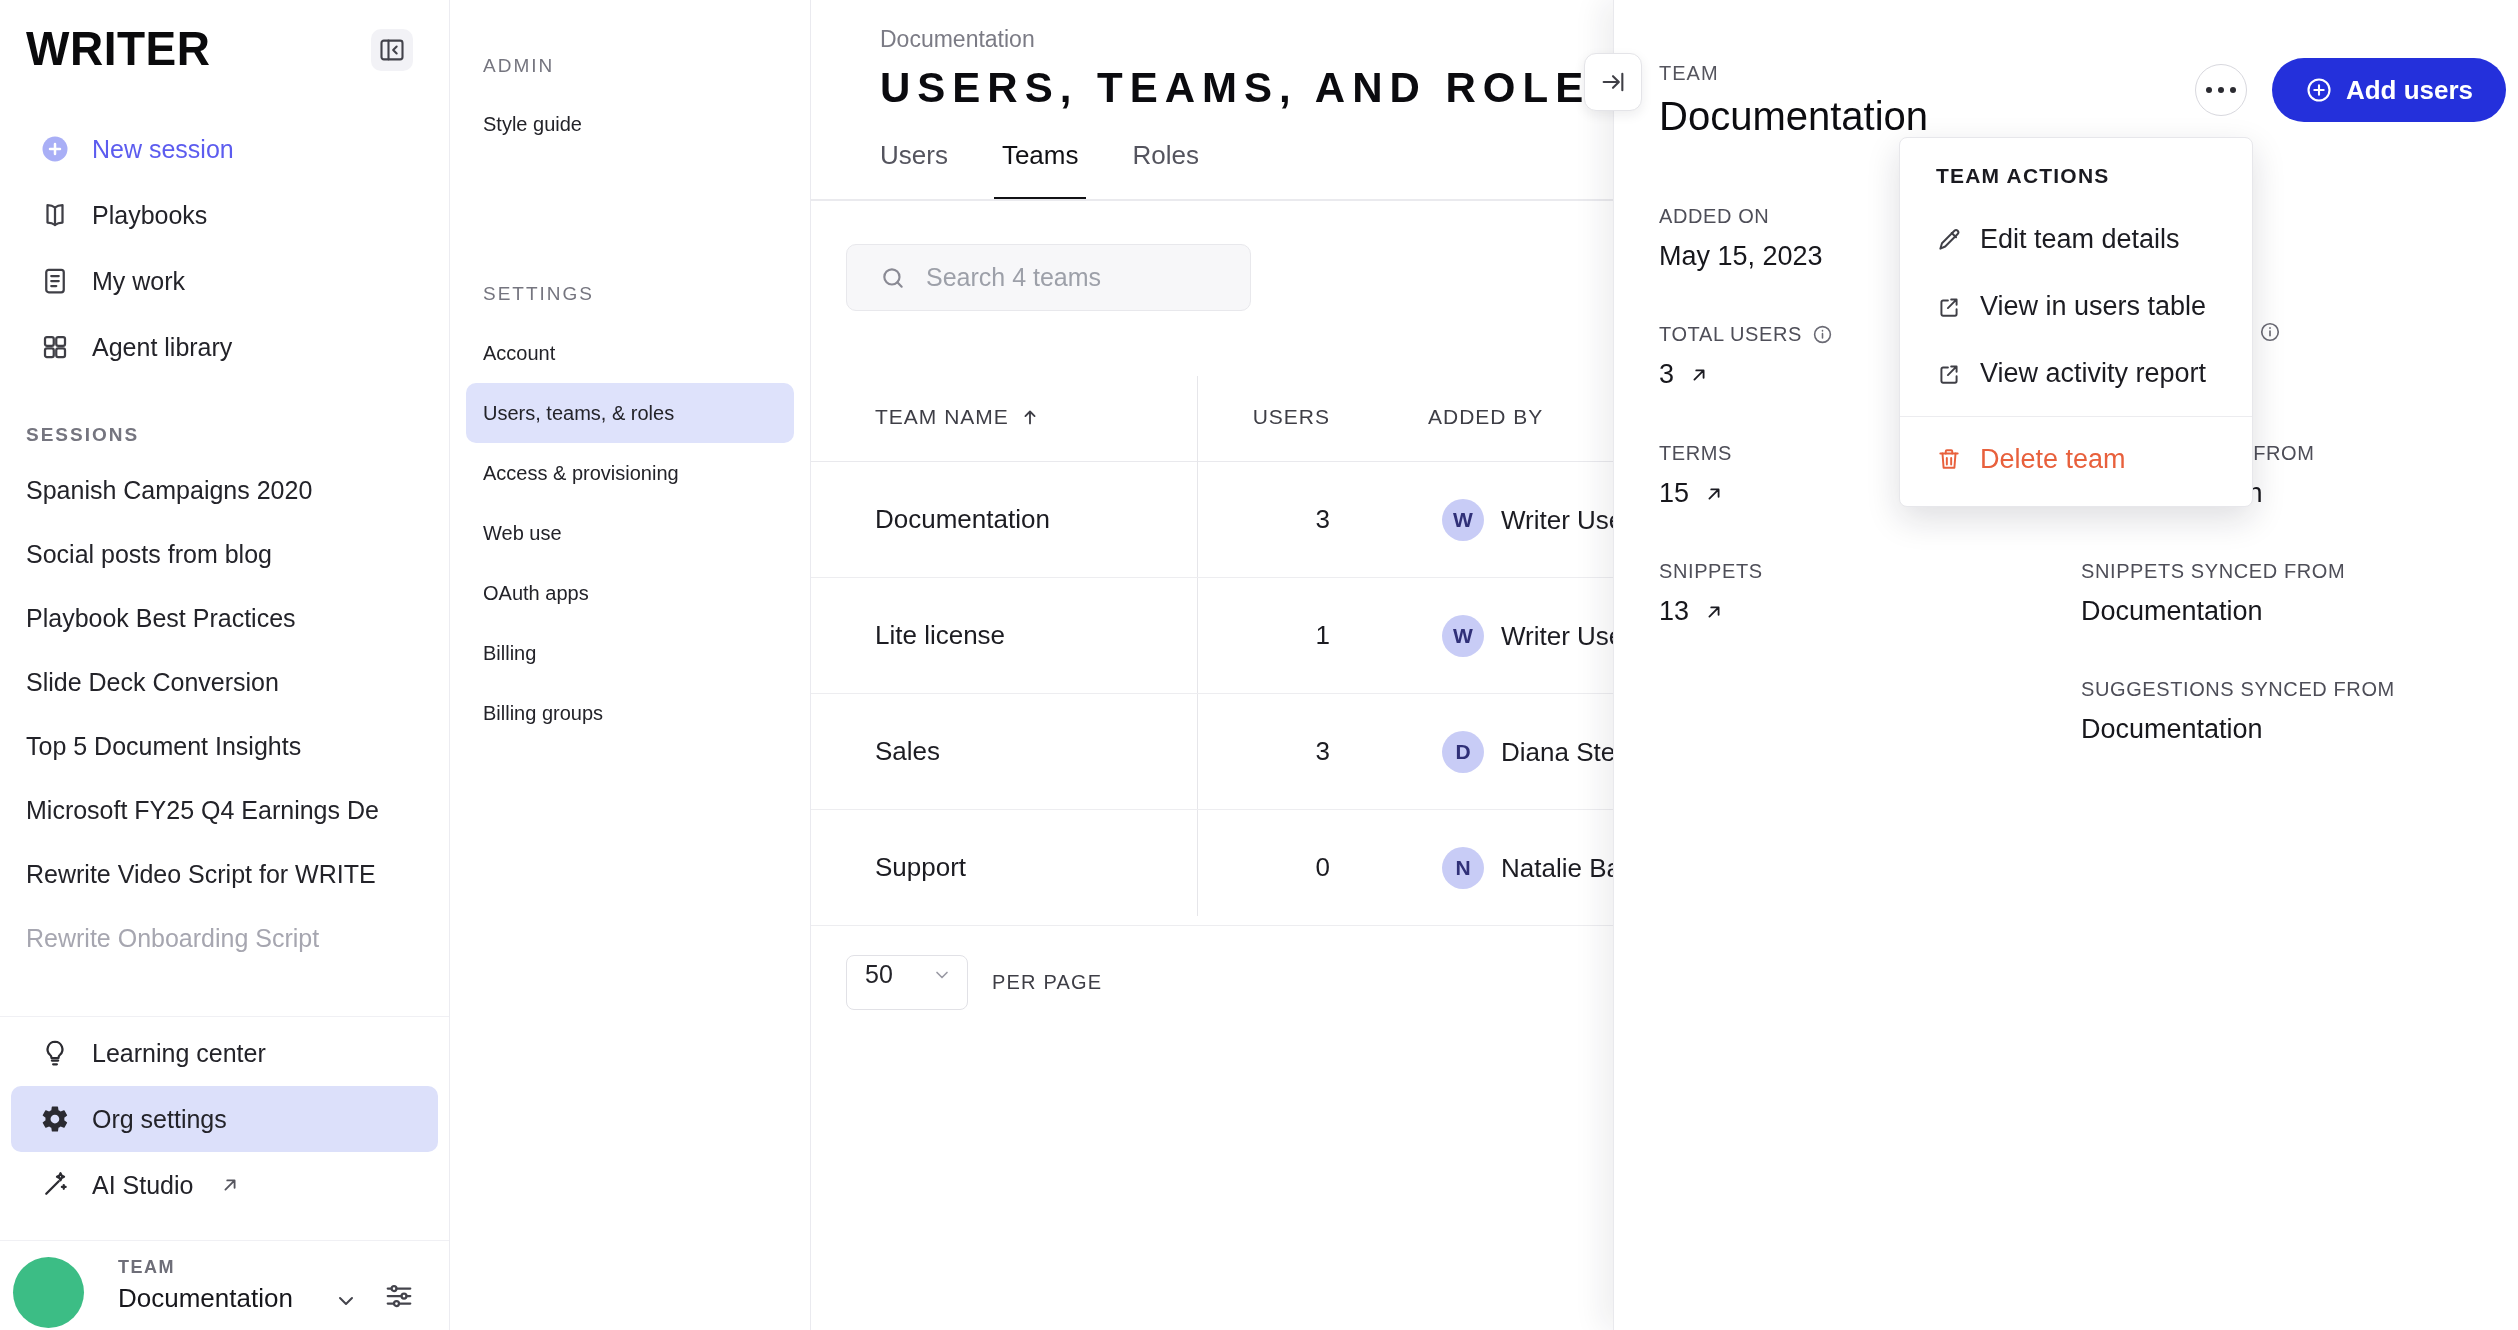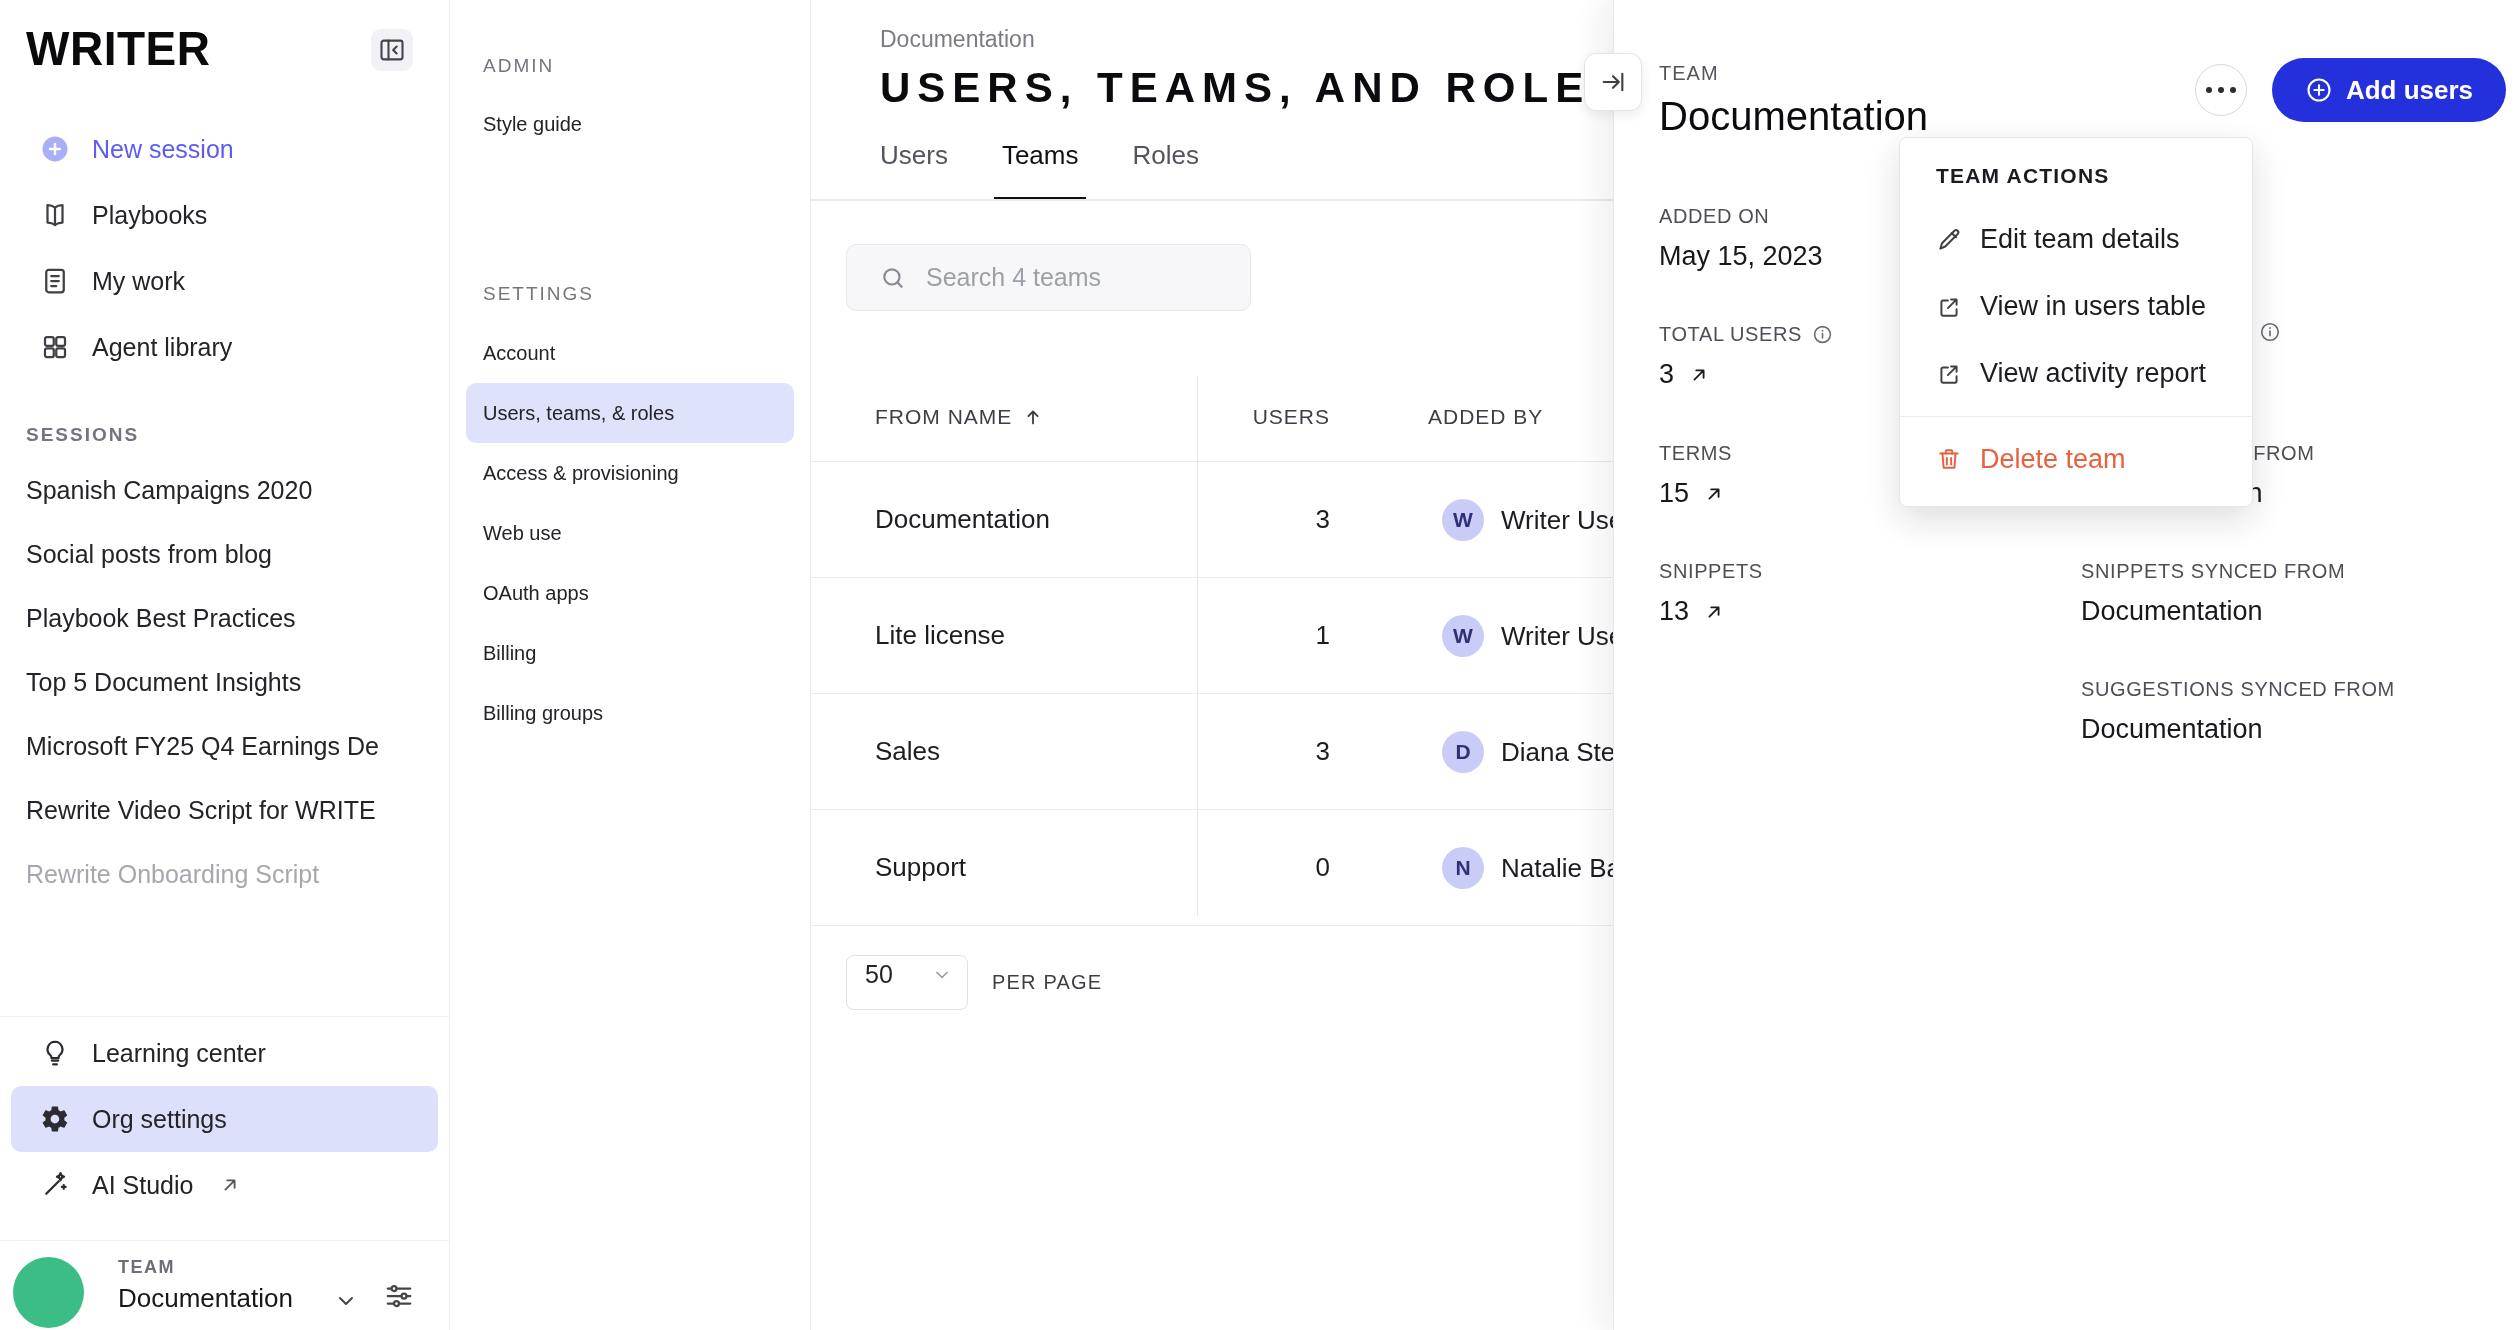--- a/index.html
+++ b/index.html
@@ -164,20 +164,21 @@
       </span>
       <span>Agent library</span>
     </div>
   </nav>
 
   <div class="sessions-header">SESSIONS</div>
   <div class="sessions">
     <div class="session-item">Spanish Campaigns 2020</div>
     <div class="session-item">Social posts from blog</div>
     <div class="session-item">Playbook Best Practices</div>
+    <div class="session-item">Slide Deck Conversion</div>
     <div class="session-item">Top 5 Document Insights</div>
     <div class="session-item">Microsoft FY25 Q4 Earnings De</div>
     <div class="session-item">Rewrite Video Script for WRITE</div>
     <div class="session-item muted">Rewrite Onboarding Script</div>
   </div>
 
   <div class="sidebar-footer">
     <div class="fnav-item">
       <span class="ic">
         <svg width="30" height="30" viewBox="0 0 24 24" fill="none" stroke="currentColor" stroke-width="1.8" stroke-linecap="round" stroke-linejoin="round">
@@ -268,21 +269,21 @@
           <circle cx="11" cy="11" r="7"></circle>
           <path d="M20 20l-4-4"></path>
         </svg>
     </span>
     <input class="search-input" type="text" placeholder="Search 4 teams" style="">
   </div>
 
   <div class="table">
     <div class="thead">
       <div class="th th-name">
-        <span>FROM NAME</span>
+        <span>TEAM NAME</span>
         <span class="sort-ic">
           <svg width="22" height="22" viewBox="0 0 24 24" fill="none" stroke="currentColor" stroke-width="2" stroke-linecap="round" stroke-linejoin="round">
               <path d="M12 19V6M7 11l5-5 5 5"></path>
             </svg>
         </span>
       </div>
       <div class="th th-users">USERS</div>
       <div class="th th-added">ADDED BY</div>
     </div>
     <div class="col-divider"></div>

